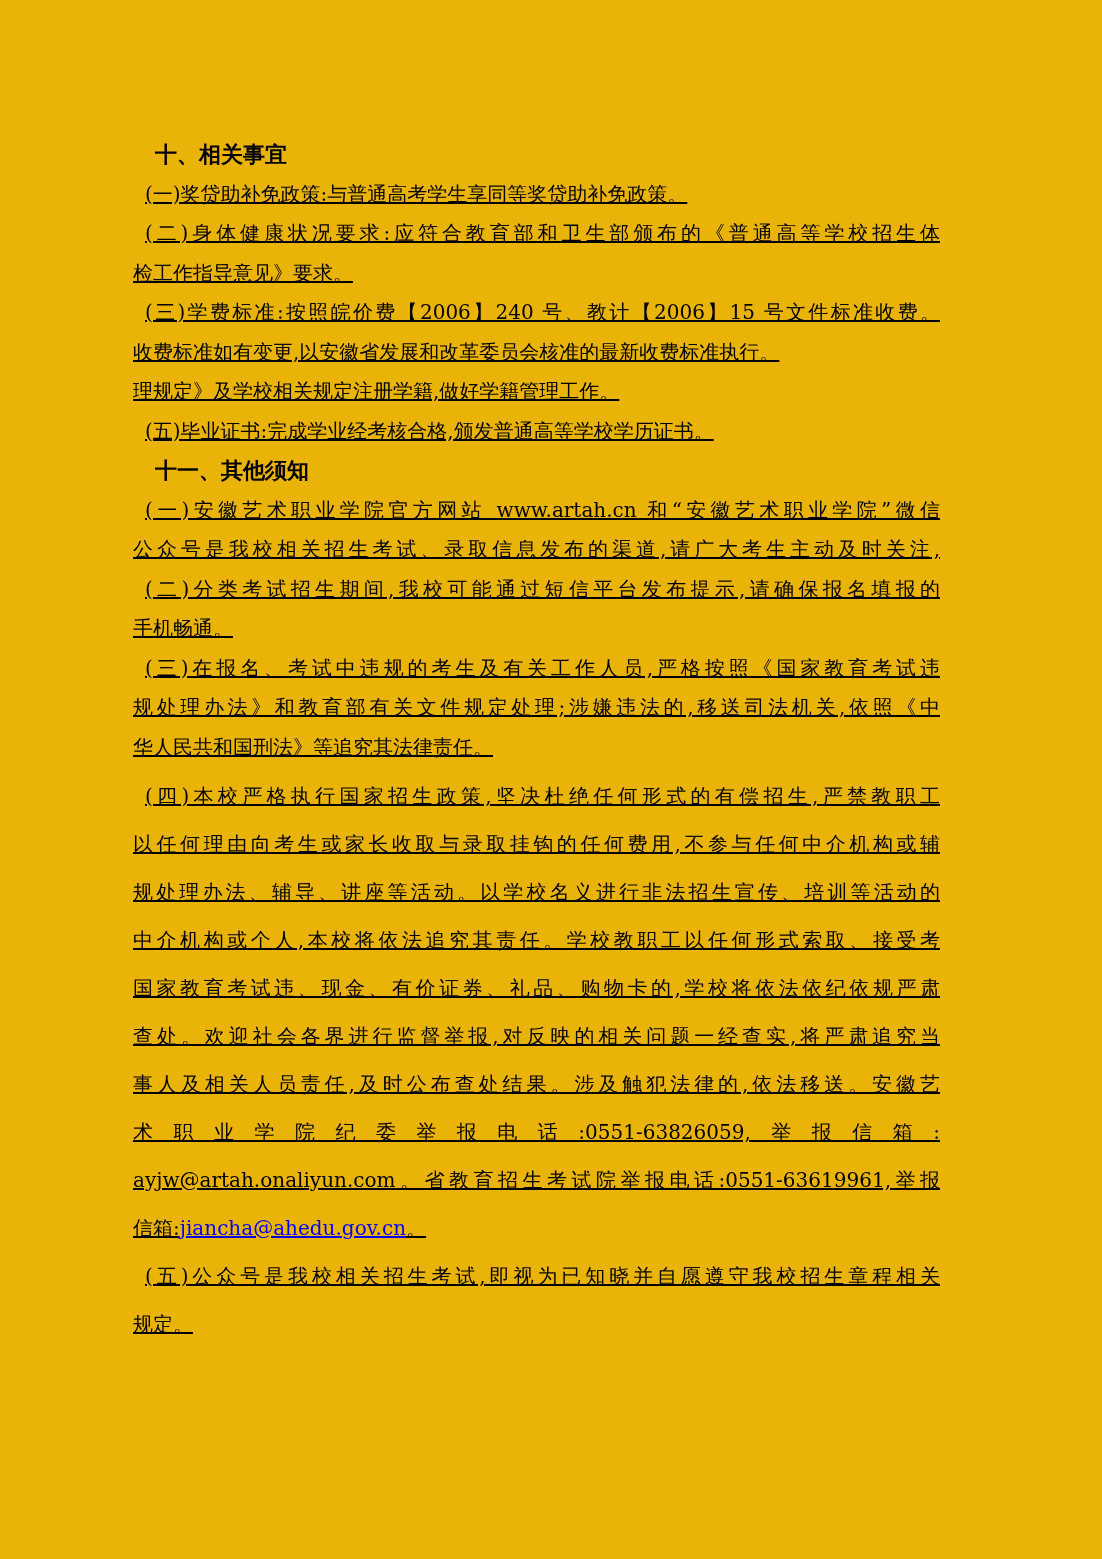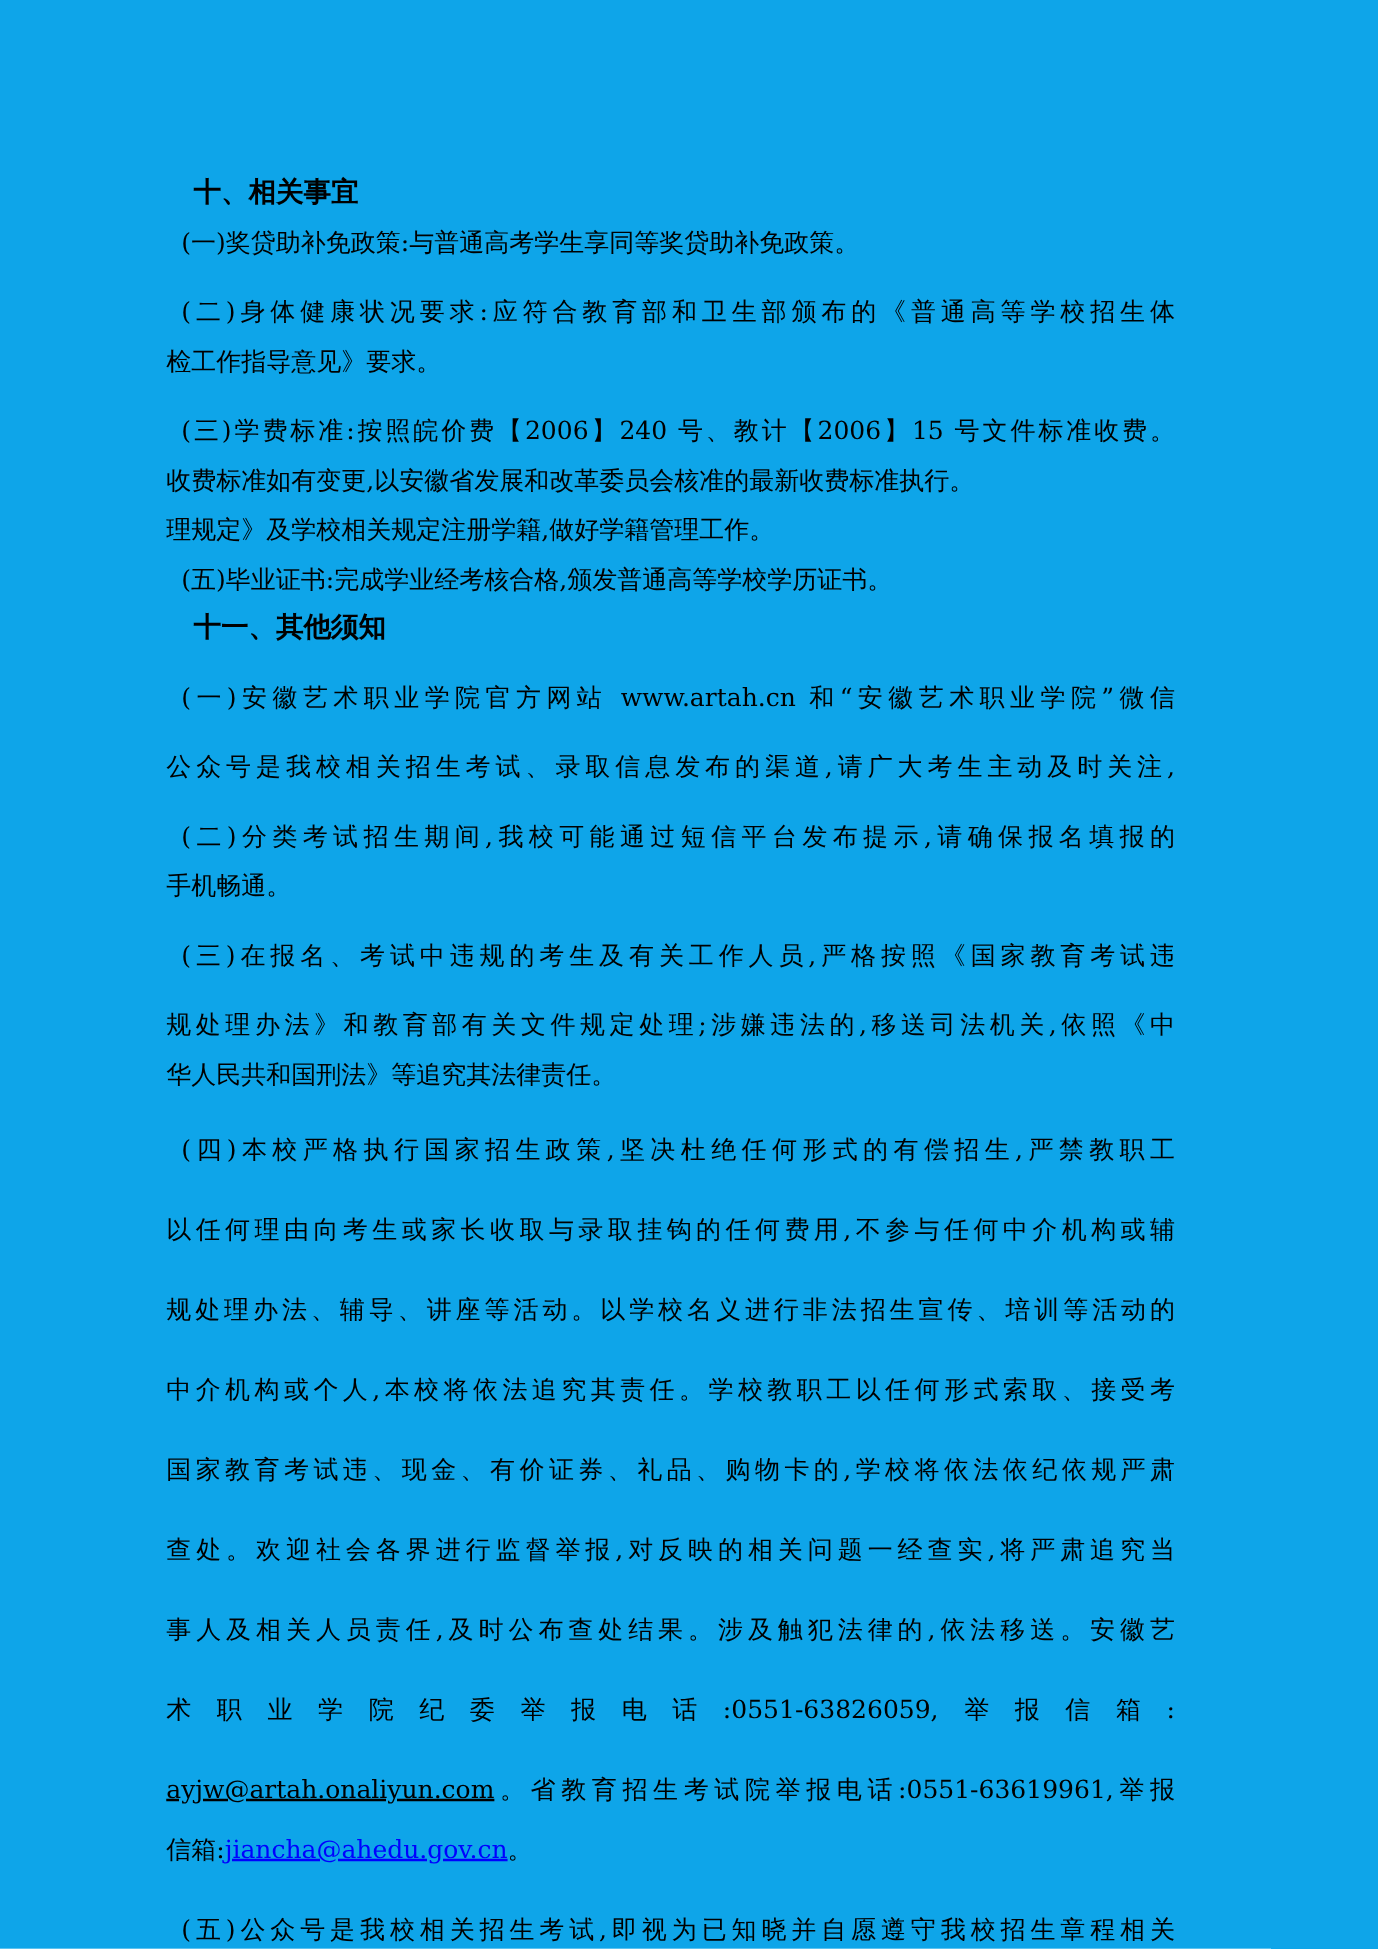--- a/index.html
+++ b/index.html
@@ -6,44 +6,45 @@
   body {
     width: 1102px; height: 1559px;
     background: #ffffff;
     font-family: "DejaVu Serif", "Liberation Serif", serif;
     color: #000000;
     overflow: hidden;
   }
   .page {
     position: relative;
     width: 1102px; height: 1559px;
-    background: #0ea5e9;
+    background: #eab308;
   }
   .doc {
     position: absolute;
     left: 133px; top: 135px;
     width: 807px;
     font-size: 20px;
     color: #000000;
   }
   .h {
     font-family: "DejaVu Sans", "Liberation Sans", sans-serif;
     font-weight: bold;
     font-size: 22px;
     line-height: 39.5px;
     padding-left: 22px;
     text-align: left;
   }
   .line {
     line-height: 39.5px;
     text-align: justify;
     text-align-last: left;
+    text-decoration: underline;
   }
   .line.ind { padding-left: 12px; }
-  .line.j { text-align-last: justify; margin-top: 16px; }
+  .line.j { text-align-last: justify; }
   .wide .line { line-height: 48px; }
   .p4gap { margin-top: 5px; }
   a.link-black {
     color: #000000;
     text-decoration: underline;
     cursor: pointer;
   }
   a.link-blue {
     color: #0000ff;
     text-decoration: underline;

